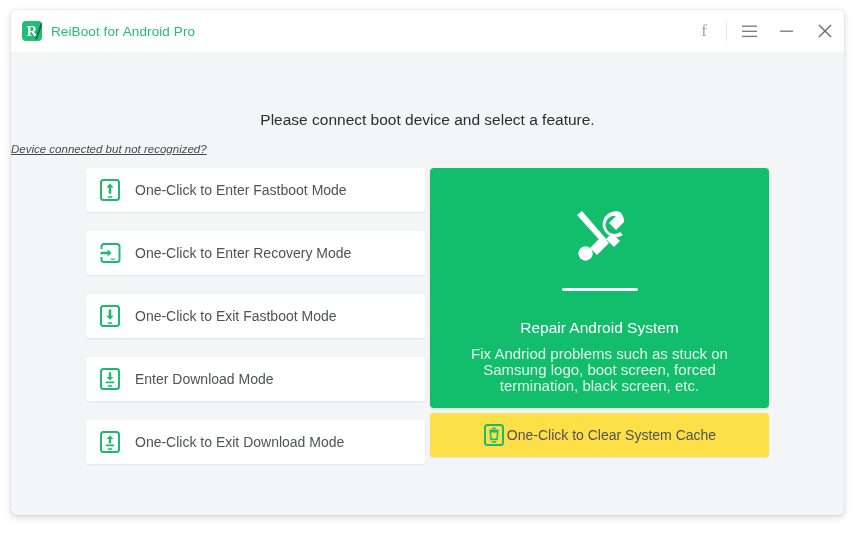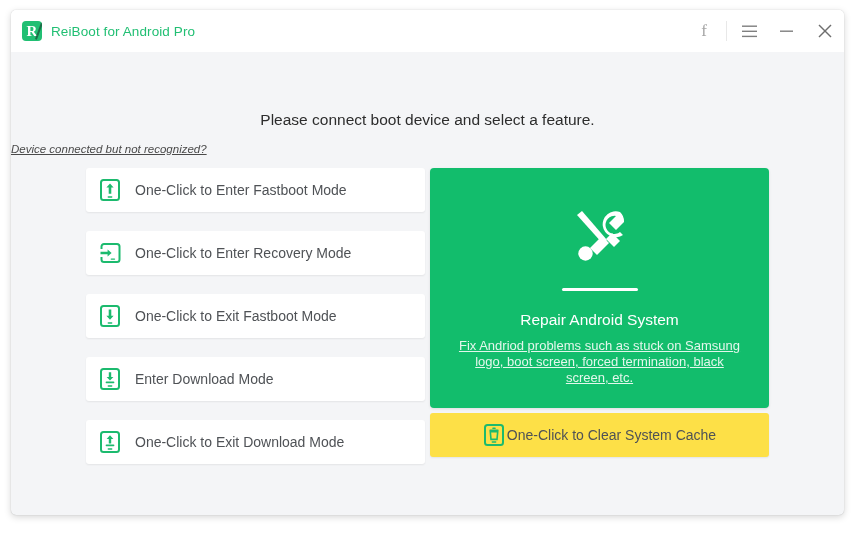--- a/index.html
+++ b/index.html
@@ -204,32 +204,31 @@
   }
   .repair-icon svg { display: block; }
   .repair-divider {
     width: 76px;
     height: 3px;
     border-radius: 2px;
     background: #ffffff;
     margin-top: 22px;
   }
   .repair-title {
-    margin-top: 20px;
+    margin-top: 28px;
     color: #ffffff;
     font-size: 15.5px;
   }
   .repair-desc {
     margin-top: 9px;
     color: #e3f7ec;
-    font-size: 13px;
+    font-size: 15px;
     line-height: 16px;
     text-align: center;
     width: 290px;
-    text-decoration: underline;
   }
 
   .cache-btn {
     height: 44px;
     background: #fde047;
     border-radius: 3px;
     display: flex;
     align-items: center;
     justify-content: center;
     gap: 2px;

